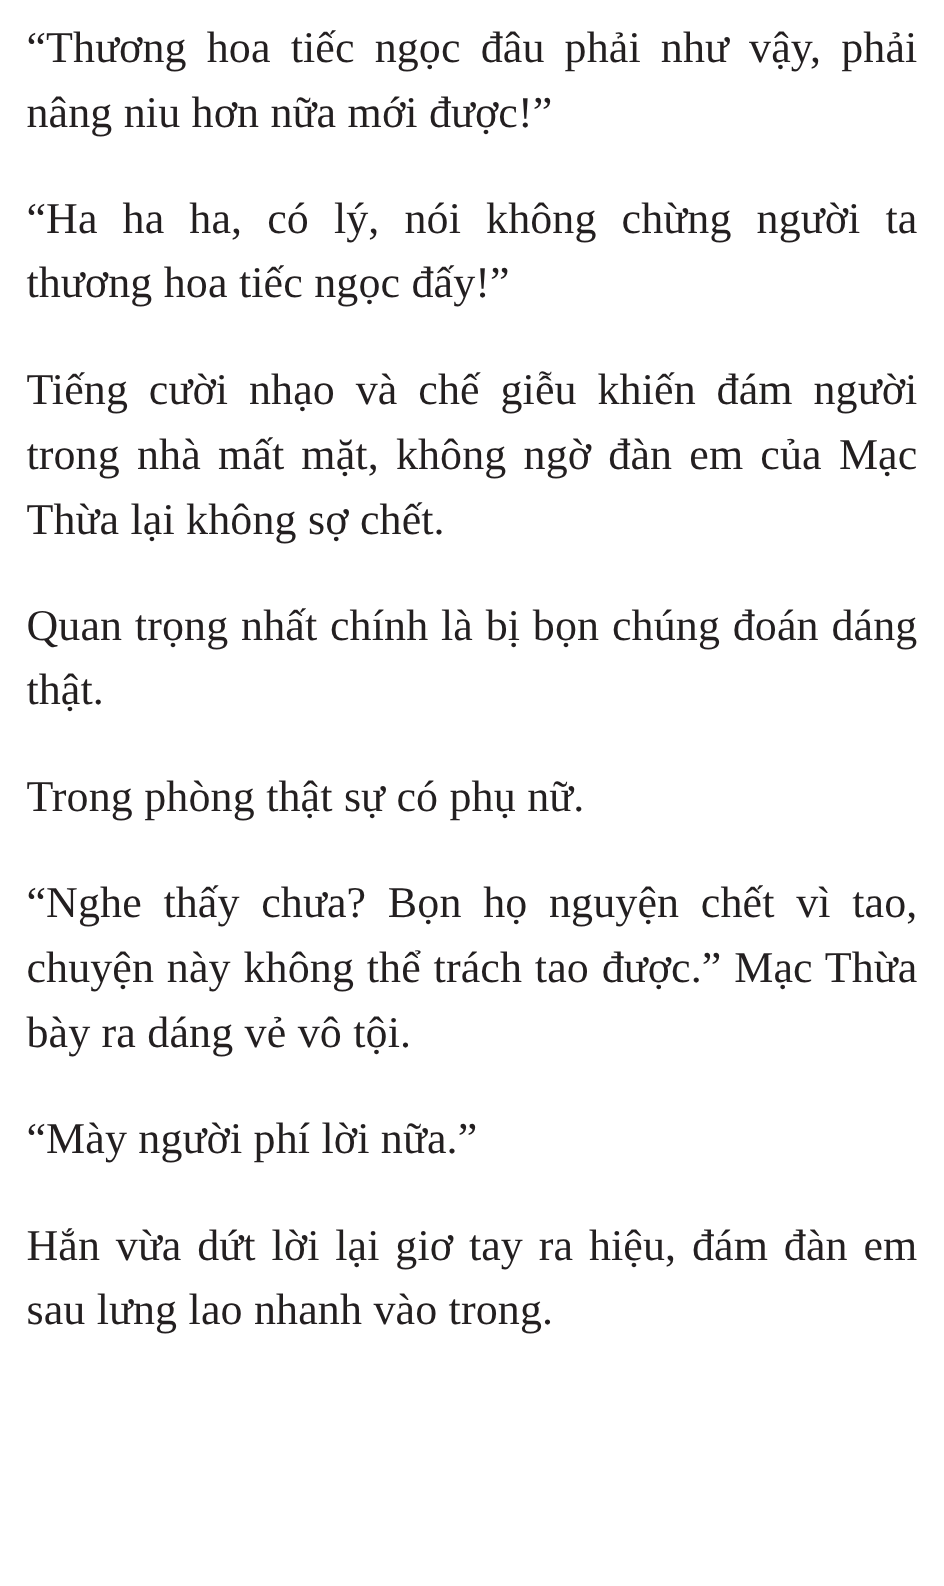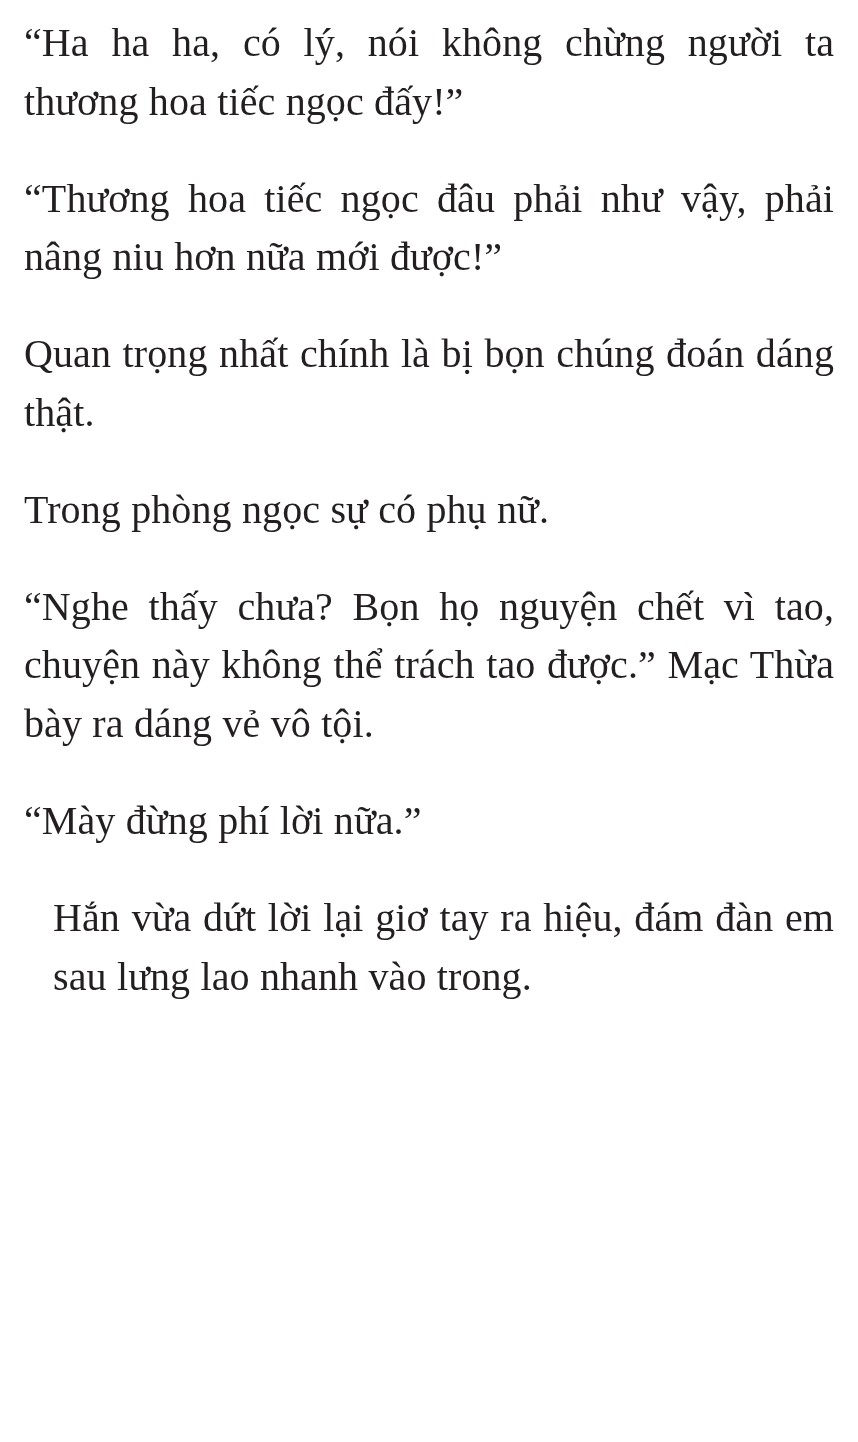--- a/index.html
+++ b/index.html
@@ -29,27 +29,27 @@
     letter-spacing: 0.1px;
     word-spacing: 0.2px;
     color: #231f20;
   }
   .para:last-child {
     margin-bottom: 0;
   }
   
   .para.clipped {
     margin-bottom: 0;
-    margin-left: 29px;
   }
 </style>
 </head>
 <body>
 
 <div id="reader">
+  <p class="para">“Thương hoa tiếc ngọc đâu phải như vậy, phải nâng niu hơn nữa mới được!”</p>
   <p class="para">“Ha ha ha, có lý, nói không chừng người ta thương hoa tiếc ngọc đấy!”</p>
-  <p class="para">“Thương hoa tiếc ngọc đâu phải như vậy, phải nâng niu hơn nữa mới được!”</p>
+  <p class="para">Tiếng cười nhạo và chế giễu khiến đám người trong nhà mất mặt, không ngờ đàn em của Mạc Thừa lại không sợ chết.</p>
   <p class="para">Quan trọng nhất chính là bị bọn chúng đoán dáng thật.</p>
-  <p class="para">Trong phòng ngọc sự có phụ nữ.</p>
+  <p class="para">Trong phòng thật sự có phụ nữ.</p>
   <p class="para">“Nghe thấy chưa? Bọn họ nguyện chết vì tao, chuyện này không thể trách tao được.” Mạc Thừa bày ra dáng vẻ vô tội.</p>
-  <p class="para">“Mày đừng phí lời nữa.”</p>
+  <p class="para">“Mày người phí lời nữa.”</p>
   <p class="para clipped">Hắn vừa dứt lời lại giơ tay ra hiệu, đám đàn em sau lưng lao nhanh vào trong.</p>
 </div>
 
 </body></html>

